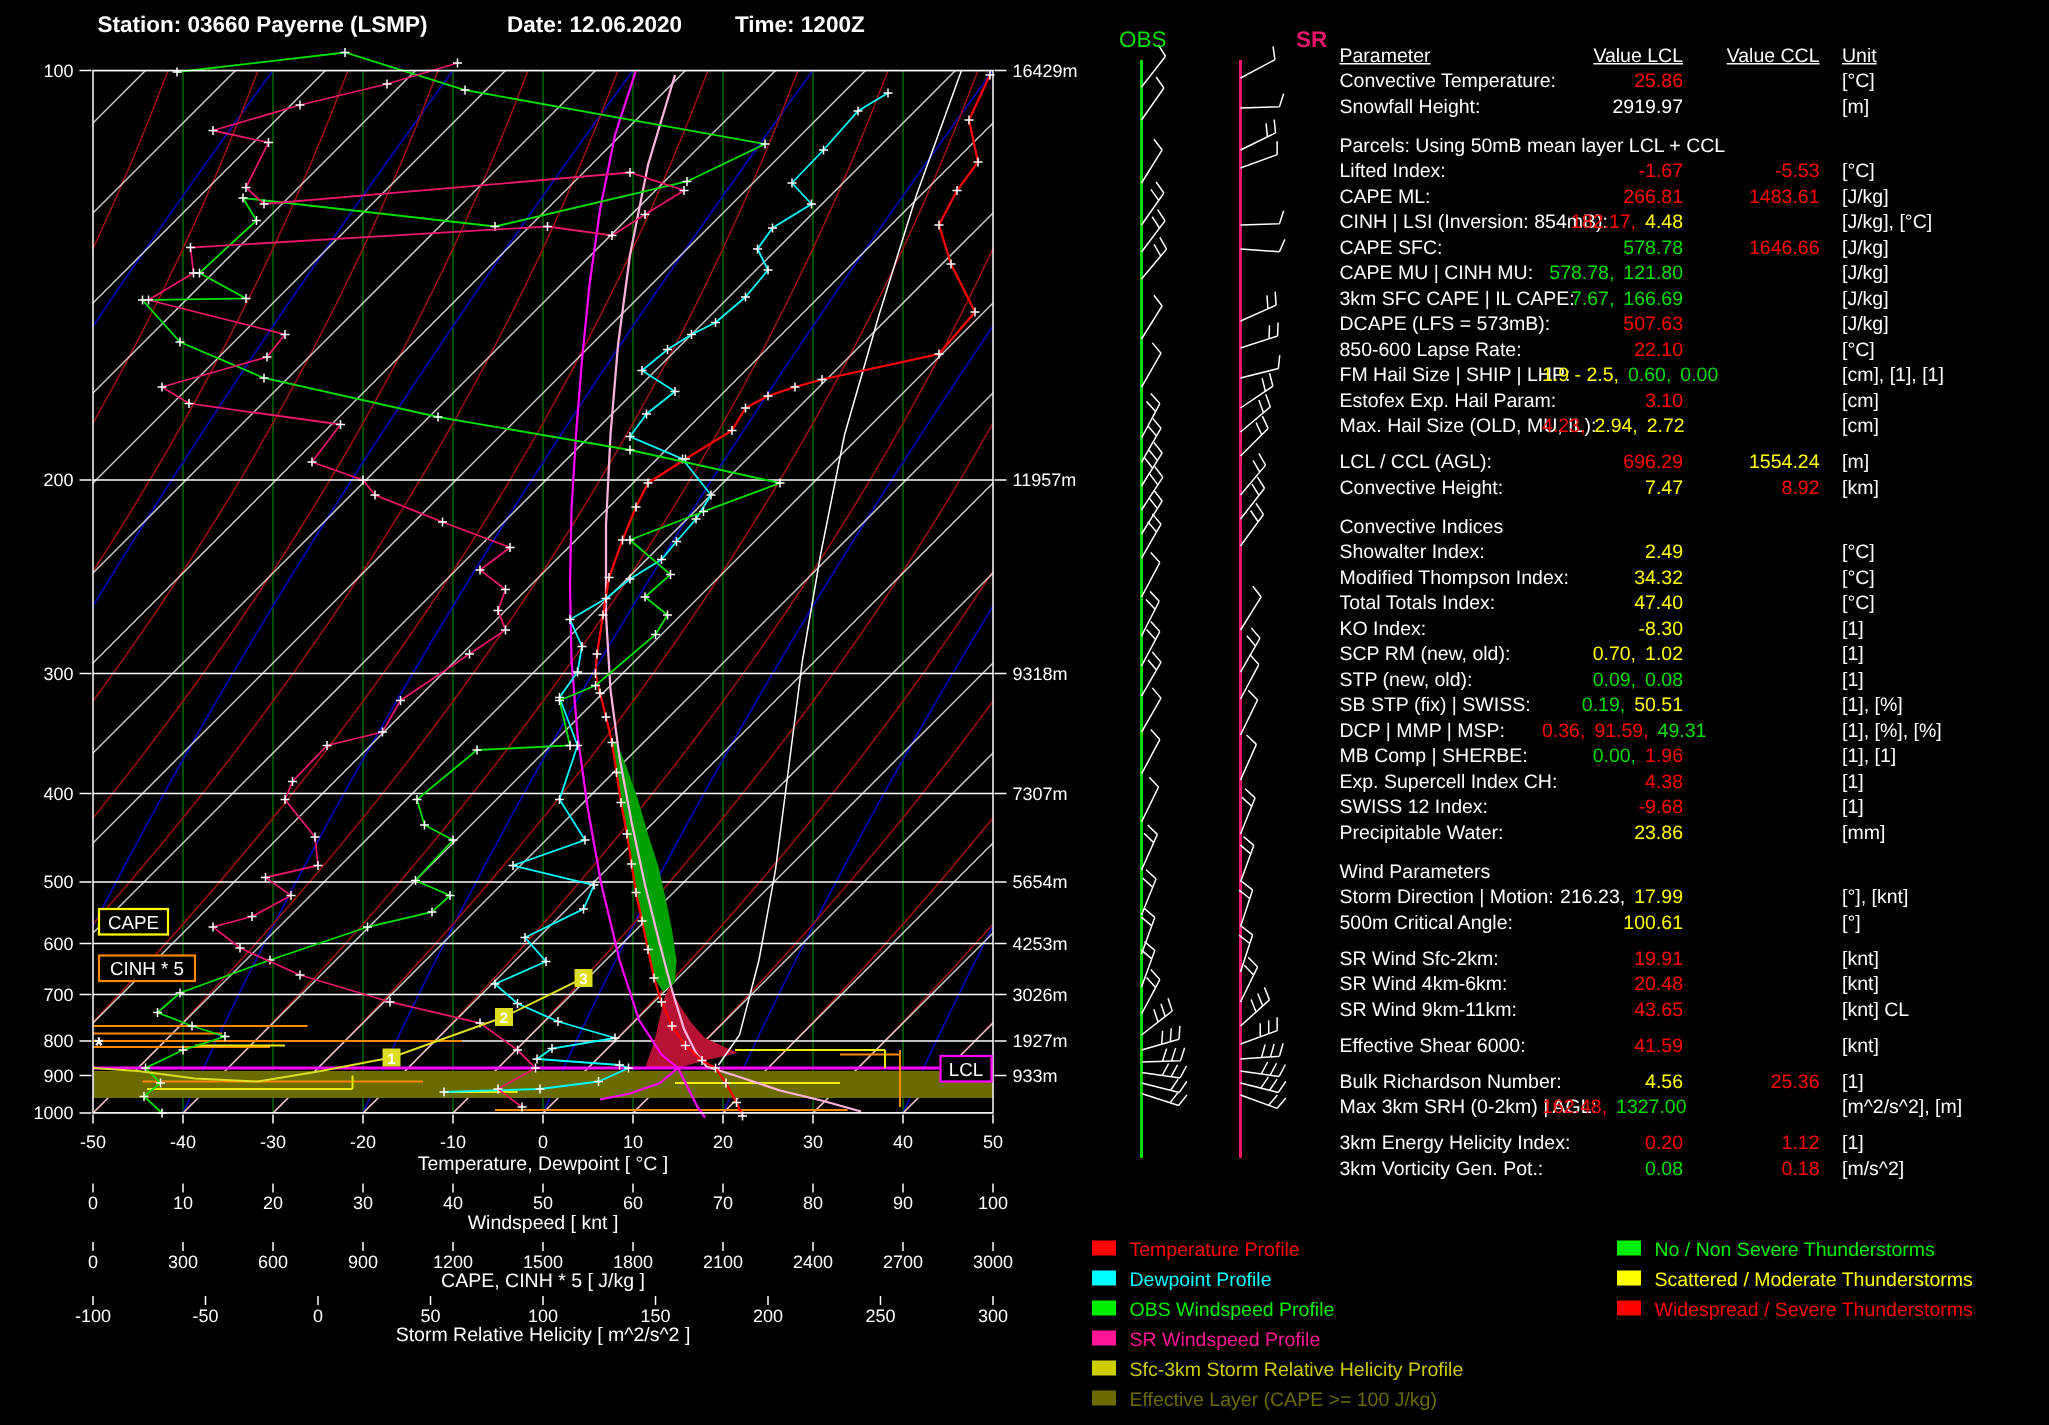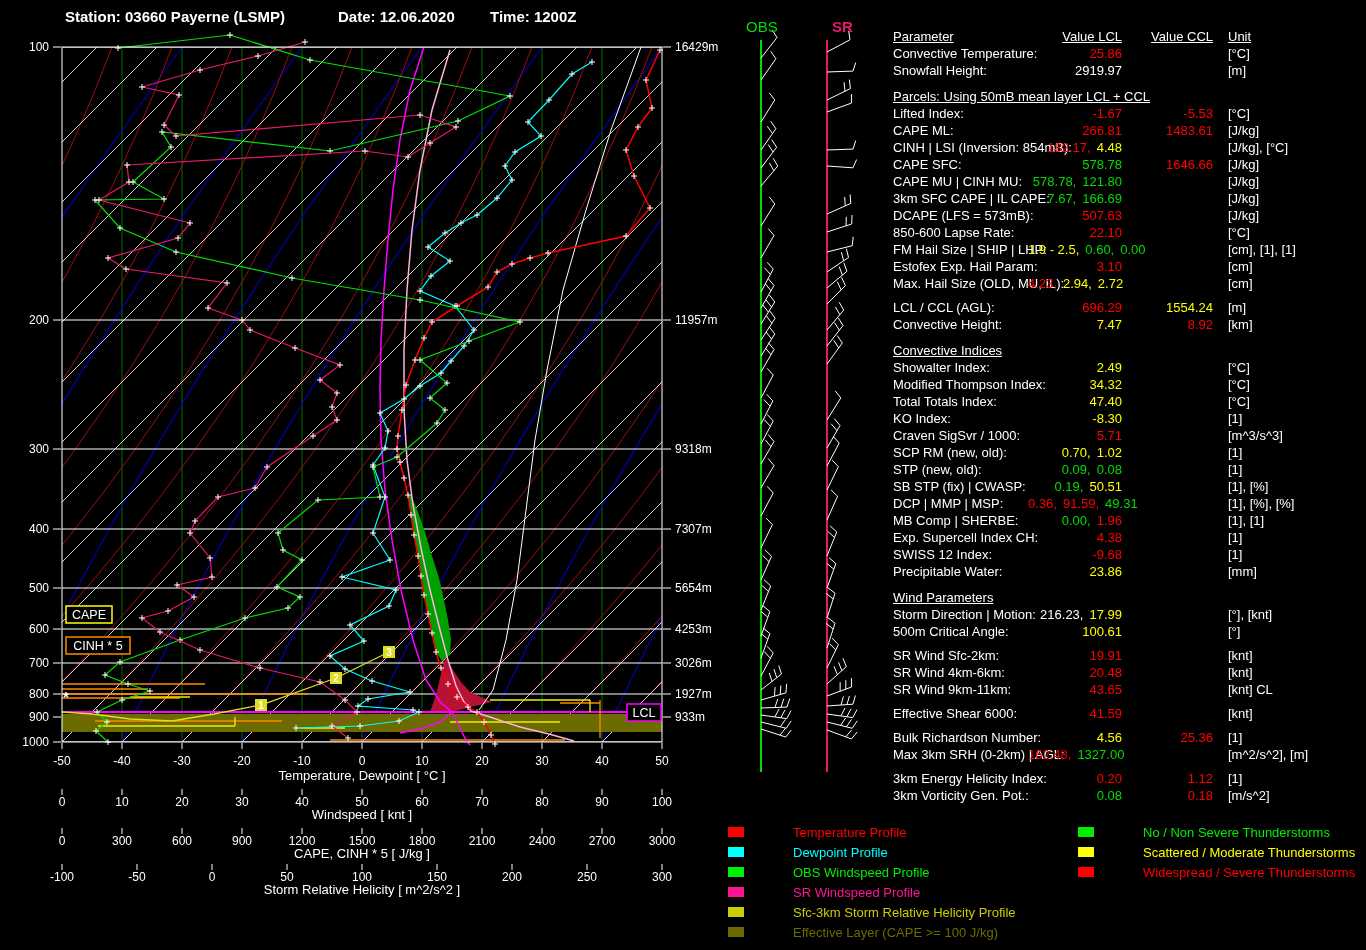--- a/index.html
+++ b/index.html
@@ -2,41 +2,41 @@
 <html><head>
 <meta charset="utf-8">
 <style>
   html,body{margin:0;padding:0;background:#000;}
   #app{position:relative;width:1366px;height:950px;background:#000;overflow:hidden;
        font-family:"Liberation Sans",sans-serif;color:#fff;}
   #titlebar{position:absolute;top:8px;left:0;height:22px;font-size:15px;font-weight:bold;color:#fff;}
   #titlebar span{position:absolute;white-space:nowrap;}
   #station-title{left:65px;} #date-label{left:338px;} #time-label{left:490px;}
   #obs-col-label{position:absolute;top:18px;left:746px;font-size:15px;font-weight:normal;}
-  #sr-col-label{position:absolute;top:18px;left:832px;font-size:15px;font-weight:bold;}
+  #sr-col-label{position:absolute;top:18px;left:864px;font-size:15px;font-weight:bold;}
   #skewt-svg{position:absolute;top:0;left:0;}
   #skewt-svg text{font-family:"Liberation Sans",sans-serif;fill:#fff;}
   
   #param-table{position:absolute;left:893px;top:28px;width:473px;font-size:13px;color:#fff;}
   .trow{display:flex;height:17px;line-height:17px;white-space:nowrap;}
   .trow.gap{margin-top:7px;}
   .tl{width:135px;flex:none;overflow:visible;color:#fff;}
   .tva{width:185px;flex:none;display:flex;}
   .tlcl{margin-left:auto;display:flex;flex:none;}
   .tlcl span + span{margin-left:6px;}
   .tccl{width:91px;flex:none;display:flex;justify-content:flex-end;}
   .tunit{padding-left:15px;color:#fff;}
-  .tsec{height:17px;line-height:17px;margin-top:9px;text-decoration:underline;color:#fff;font-size:13px;}
+  .tsec{height:17px;line-height:17px;margin-top:9px;color:#fff;font-size:13px;}
   .hdr .tl,.hdr .tunit,.hdr .tlcl span,.hdr .tccl span{text-decoration:underline;}
   .c-r{color:#FF0000;} .c-g{color:#00DD00;} .c-y{color:#FFFF00;} .c-w{color:#FFFFFF;}
   
   .legend{position:absolute;font-size:13px;}
   #legend-profiles{left:728px;top:822px;}
   #legend-severity{left:1078px;top:822px;}
-  .litem{display:flex;height:20px;align-items:center;white-space:nowrap;gap:40px;}
+  .litem{display:flex;height:20px;align-items:center;white-space:nowrap;}
   .lswatch{width:16px;height:10px;margin-right:9px;flex:none;}
 </style>
 </head>
 <body>
 
 <div id="app">
   <div id="titlebar">
     <span id="station-title">Station: 03660 Payerne (LSMP)</span>
     <span id="date-label">Date: 12.06.2020</span>
     <span id="time-label">Time: 1200Z</span>
@@ -628,30 +628,20 @@
         <span class="tl">KO Index:</span>
         <span class="tva">
           <span class="tlcl">
             <span class="c-y">-8.30</span>
           </span>
           <span class="tccl"></span>
         </span>
         <span class="tunit">[1]</span>
       </div>
       <div class="trow">
-        <span class="tl">Craven SigSvr / 1000:</span>
-        <span class="tva">
-          <span class="tlcl">
-            <span class="c-r">5.71</span>
-          </span>
-          <span class="tccl"></span>
-        </span>
-        <span class="tunit">[m^3/s^3]</span>
-      </div>
-      <div class="trow">
         <span class="tl">SCP RM (new, old):</span>
         <span class="tva">
           <span class="tlcl">
             <span class="c-y">0.70,</span>
             <span class="c-y">1.02</span>
           </span>
           <span class="tccl"></span>
         </span>
         <span class="tunit">[1]</span>
       </div>
@@ -660,21 +650,21 @@
         <span class="tva">
           <span class="tlcl">
             <span class="c-g">0.09,</span>
             <span class="c-g">0.08</span>
           </span>
           <span class="tccl"></span>
         </span>
         <span class="tunit">[1]</span>
       </div>
       <div class="trow">
-        <span class="tl">SB STP (fix) | CWASP:</span>
+        <span class="tl">SB STP (fix) | SWISS:</span>
         <span class="tva">
           <span class="tlcl">
             <span class="c-g">0.19,</span>
             <span class="c-y">50.51</span>
           </span>
           <span class="tccl"></span>
         </span>
         <span class="tunit">[1], [%]</span>
       </div>
       <div class="trow">

